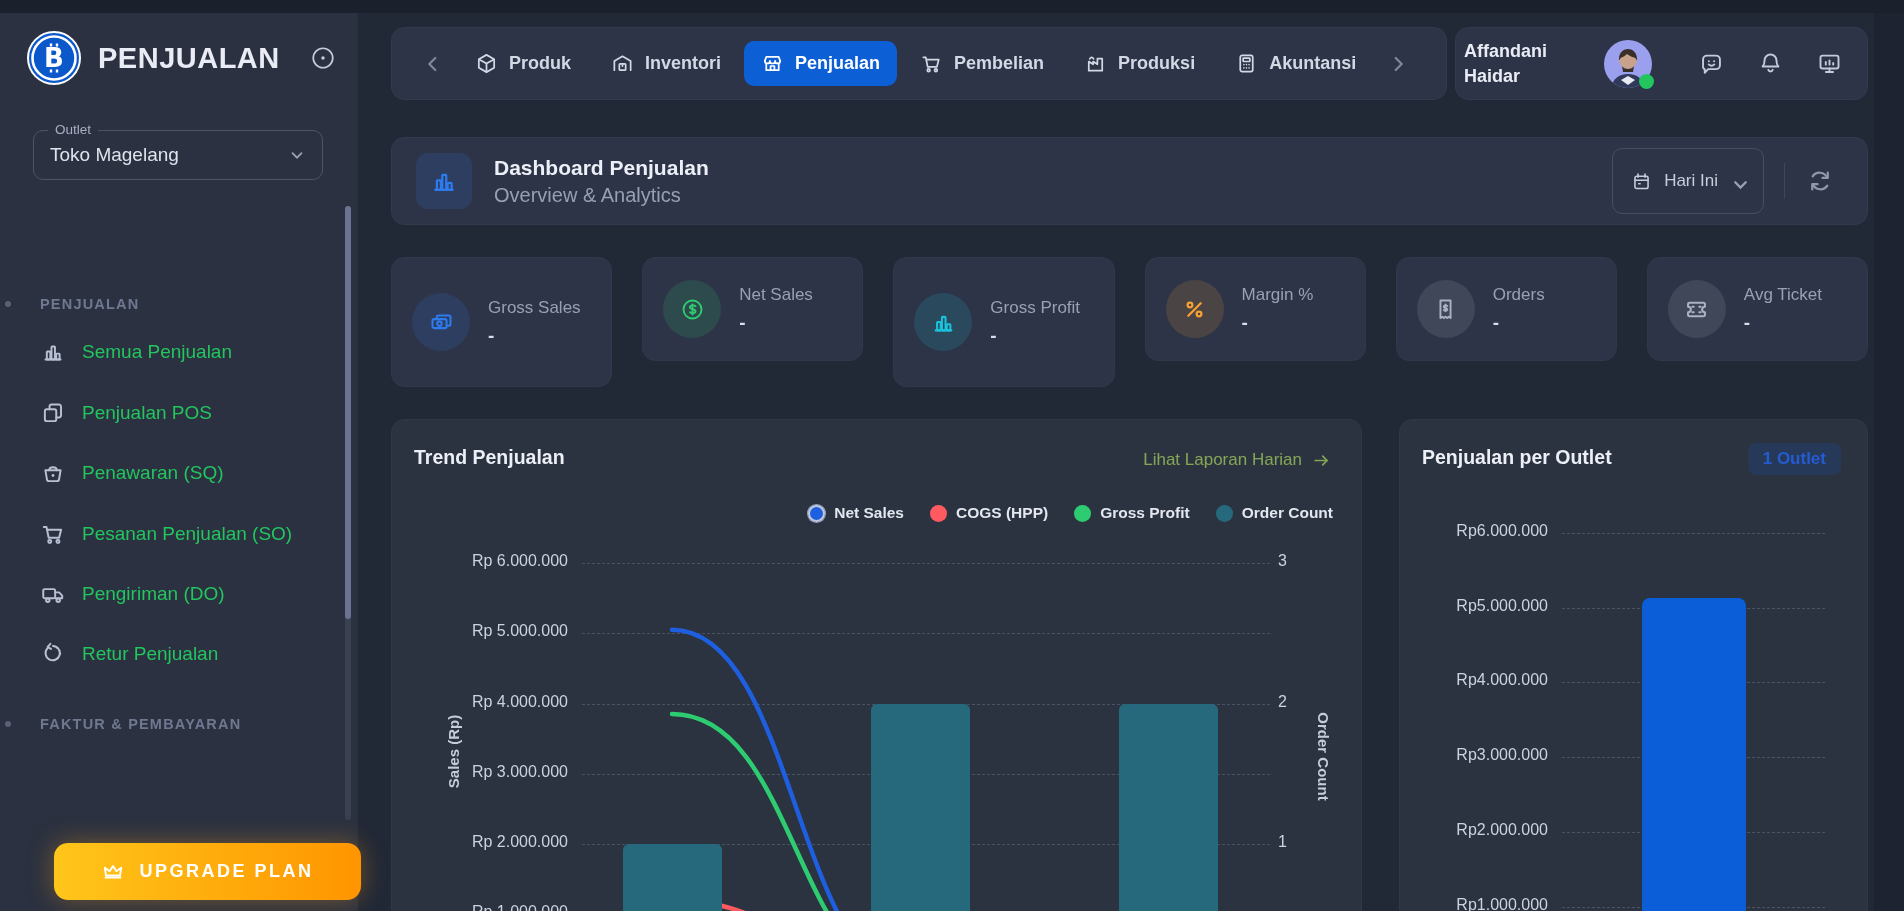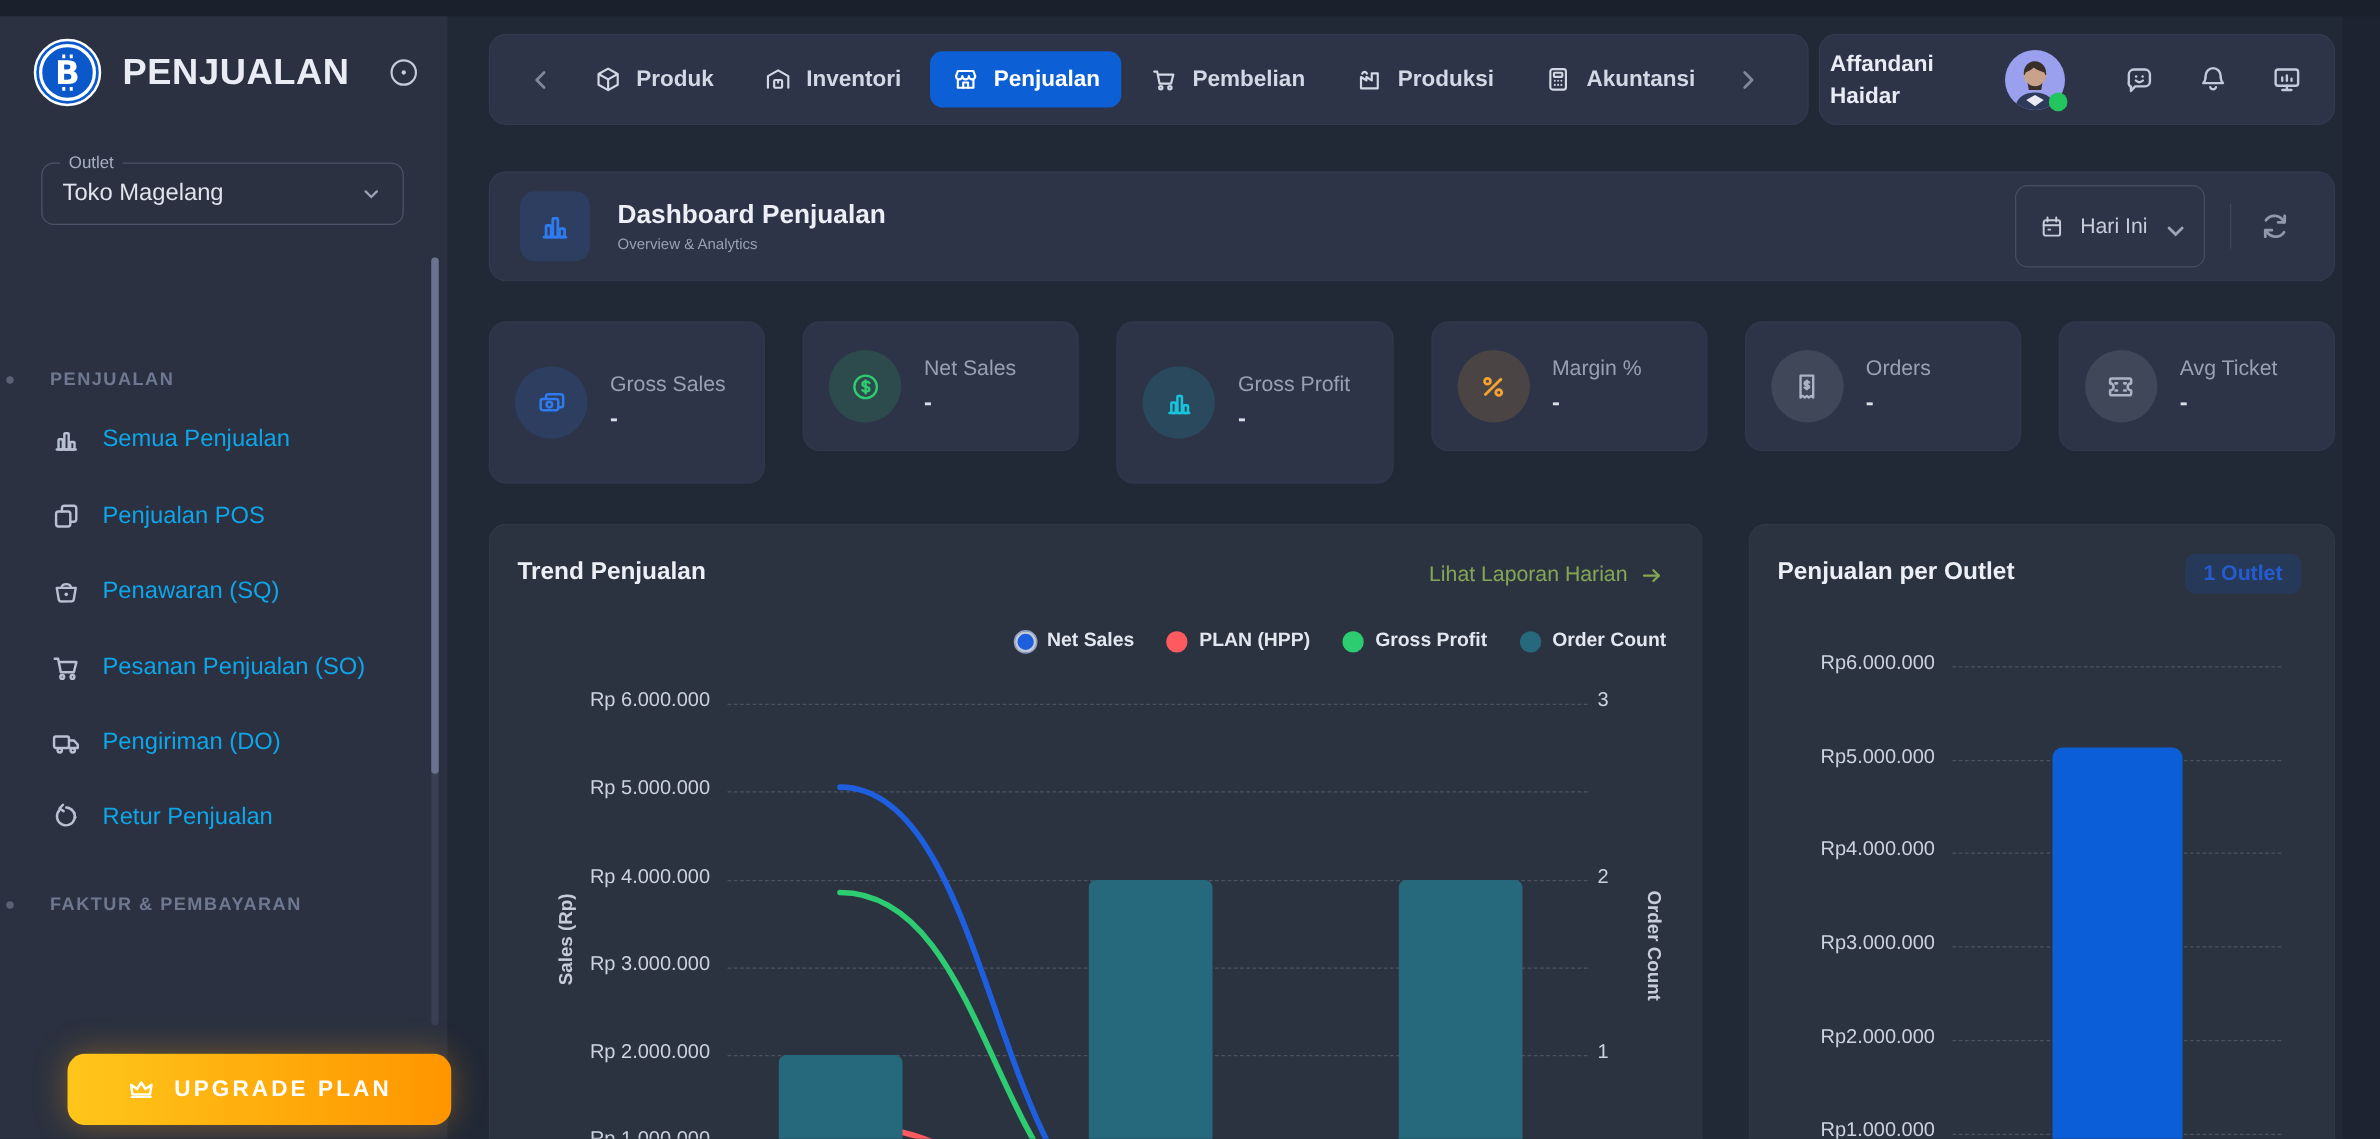--- a/index.html
+++ b/index.html
@@ -21,21 +21,21 @@
   .chev-down { color:#9aa2b6; width:18px; height:18px; }
   .nav-item { display:flex; align-items:center; gap:15px; height:52px; border-radius:10px;
     padding-left:16px; color:#ccd2e0; font-size:19px; cursor:pointer; }
   .nav-item .mi { width:26px; height:26px; color:#b9c0d2; flex:none; }
   .nav-item.active { position:absolute; left:16px; top:208px; width:306px; background:#0d5fd6; color:#fff; font-weight:600; }
   .nav-item.active .mi { color:#fff; }
   .section-row { position:absolute; left:0; width:330px; display:flex; align-items:center; }
   .section-bullet { position:absolute; left:5px; width:6px; height:6px; border-radius:50%; background:#596175; }
   .section-label { margin-left:40px; font-size:14.5px; font-weight:700; letter-spacing:1.2px; color:#6e7890; }
   .menu-item { position:absolute; left:24px; width:300px; display:flex; align-items:center; gap:16px;
-    height:42px; padding-left:16px; color:#0ea5e9; font-size:19px; cursor:pointer; border-radius:10px; }
+    height:42px; padding-left:16px; color:#22c55e; font-size:19px; cursor:pointer; border-radius:10px; }
   .menu-item .mi { width:26px; height:26px; color:#b9c0d2; flex:none; }
   .side-scroll-track { position:absolute; left:345px; top:206px; width:6px; height:614px; border-radius:3px; background:rgba(110,120,145,.22); }
   .side-scroll-thumb { position:absolute; left:345px; top:206px; width:6px; height:413px; border-radius:3px; background:#6a7390; cursor:grab; }
   .upgrade { position:absolute; left:23px; top:843px; width:307px; height:57px; border:none; border-radius:14px;
     background:linear-gradient(90deg,#ffc61a,#ff9500); color:#fff; font-size:18px; font-weight:800; letter-spacing:2.5px;
     display:flex; align-items:center; justify-content:center; gap:14px; cursor:pointer;
     box-shadow:0 0 26px rgba(255,160,20,.35); font-family:inherit;margin-left:31px; }
   .upgrade .mi { width:24px; height:24px; }
 
   
@@ -55,21 +55,21 @@
   .topicon { width:27px; height:27px; color:#c3cad9; cursor:pointer; }
 
   
   .headercard { position:absolute; left:391px; top:137px; width:1477px; height:88px; background:#2d3447; border-radius:14px;
     border:1px solid rgba(130,140,170,.07); display:flex; align-items:center; padding:0 24px; }
   .header-ic { width:56px; height:56px; border-radius:12px; background:rgba(46,123,240,.15); color:#2e7bf0;
     display:flex; align-items:center; justify-content:center; flex:none; }
   .header-ic .mi { width:30px; height:30px; }
   .header-text { margin-left:22px; }
   .header-title { font-size:21px; font-weight:700; color:#eceff6; }
-  .header-sub { font-size:12px; color:#96a0b5; margin-top:4px; }
+  .header-sub { font-size:20px; color:#96a0b5; margin-top:4px; }
   .datefilter { margin-left:auto; display:flex; align-items:center; gap:12px; height:66px; padding:0 18px;
     border:1.5px solid #454e63; border-radius:10px; color:#c7cdda; font-size:17px; cursor:pointer; }
   .datefilter .mi { width:21px; height:21px; }
   .datefilter .chev-down { width:15px; height:15px; }
   .vdivider { width:1px; height:36px; background:#3e4659; margin:0 20px; }
   .refresh-btn { width:30px; height:30px; color:#8f98ac; cursor:pointer; margin-right:8px; }
 
   
   .kpirow { position:absolute; left:391px; top:257px; width:1477px; display:flex; gap:30px; align-items:flex-start; }
   .kpi { flex:1; background:#2d3447; border-radius:14px; border:1px solid rgba(130,140,170,.06);
@@ -483,21 +483,21 @@
           </svg>
       </span>
     </a>
     <div class="legend">
       <div class="legend-item">
         <span class="ldot ring" style="background: rgb(30, 95, 224);"></span>
         <span class="llabel">Net Sales</span>
       </div>
       <div class="legend-item">
         <span class="ldot" style="background: rgb(255, 90, 95);"></span>
-        <span class="llabel">PLAN (HPP)</span>
+        <span class="llabel">COGS (HPP)</span>
       </div>
       <div class="legend-item">
         <span class="ldot" style="background: rgb(46, 204, 113);"></span>
         <span class="llabel">Gross Profit</span>
       </div>
       <div class="legend-item">
         <span class="ldot" style="background: rgb(38, 105, 124);"></span>
         <span class="llabel">Order Count</span>
       </div>
     </div>

